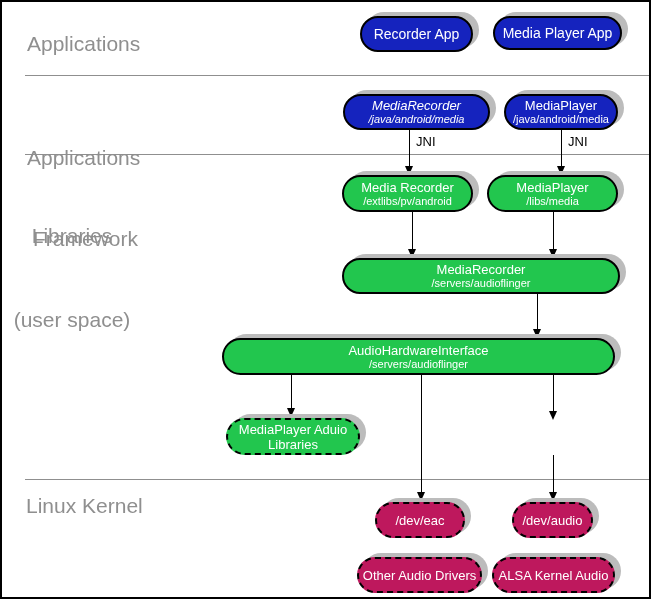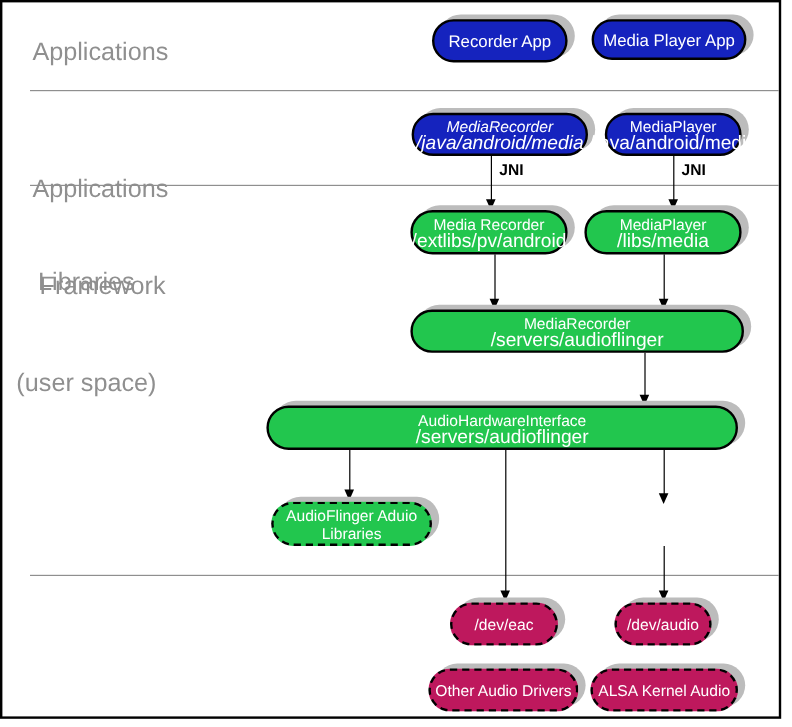--- a/index.html
+++ b/index.html
@@ -11,25 +11,25 @@
   .layer-label{position:absolute;color:#8f8f8f;font-size:21px;line-height:27px;white-space:pre;}
   .node{position:absolute;border-radius:19px;box-sizing:border-box;display:flex;
         flex-direction:column;align-items:center;justify-content:center;color:#fff;
         text-align:center;box-shadow:6px -4px 0 #bcbcbc;}
   .blue{background:#1523be;border:2px solid #000;}
   .green{background:#22c64e;border:2px solid #000;}
   .green-dashed{background:#22c64e;border:2px dashed #000;}
   .red-dashed{background:#be185d;border:2px dashed #000;}
   .t{font-size:13px;line-height:15px;}
   .t1{font-size:14px;line-height:16px;}
-  .s{font-size:16px;line-height:13px;}
+  .s{font-size:11px;line-height:13px;}
   .vline{position:absolute;width:1px;background:#000;}
   .arrowhead{position:absolute;width:0;height:0;border-left:4px solid transparent;
              border-right:4px solid transparent;border-top:9px solid #000;}
-  .edge-label{position:absolute;color:#000;font-size:13px;font-weight:bold;}
+  .edge-label{position:absolute;color:#000;font-size:13px;font-weight:normal;}
 </style>
 </head>
 <body>
 
 <div class="canvas">
 
   <div class="frame"></div>
 
   <div class="divider" style="left:25px;top:75px;width:624px;"></div>
   <div class="divider" style="left:25px;top:154px;width:624px;"></div>
@@ -37,20 +37,21 @@
 
   <div class="layer-label" style="left:27px;top:30px;">Applications</div>
   <div class="layer-label" style="left:27px;top:90px;">
     <div>Applications</div>
     <div style="padding-left:6px;">Framework</div>
   </div>
   <div class="layer-label" style="left:6px;top:166px;width:132px;text-align:center;line-height:28px;">
     <div>Libraries</div>
     <div>(user space)</div>
   </div>
+  <div class="layer-label" style="left:26px;top:492px;">Linux Kernel</div>
 
   <div class="node blue" style="left:493px;top:16px;width:129px;height:34px;">
     <div class="t1">Media Player App</div>
   </div>
   <div class="node blue" style="left:360px;top:16px;width:113px;height:36px;">
     <div class="t1">Recorder App</div>
   </div>
 
   <div class="node blue" style="left:343px;top:94px;width:147px;height:36px;font-style:italic;">
     <div class="t">MediaRecorder</div>
@@ -96,21 +97,21 @@
   </div>
 
   <div class="vline" style="left:291px;top:375px;height:34px;"></div>
   <div class="arrowhead" style="left:287px;top:408px;"></div>
   <div class="vline" style="left:421px;top:375px;height:118px;"></div>
   <div class="arrowhead" style="left:417px;top:492px;"></div>
   <div class="vline" style="left:553px;top:375px;height:37px;"></div>
   <div class="arrowhead" style="left:549px;top:411px;"></div>
 
   <div class="node green-dashed" style="left:226px;top:418px;width:134px;height:37px;">
-    <div class="t">AudioFlinger Aduio</div>
+    <div class="t">MediaPlayer Aduio</div>
     <div class="t">Libraries</div>
   </div>
 
   <div class="vline" style="left:553px;top:455px;height:38px;"></div>
   <div class="arrowhead" style="left:549px;top:492px;"></div>
 
   <div class="node red-dashed" style="left:375px;top:502px;width:90px;height:36px;">
     <div class="t">/dev/eac</div>
   </div>
   <div class="node red-dashed" style="left:512px;top:502px;width:81px;height:36px;">

